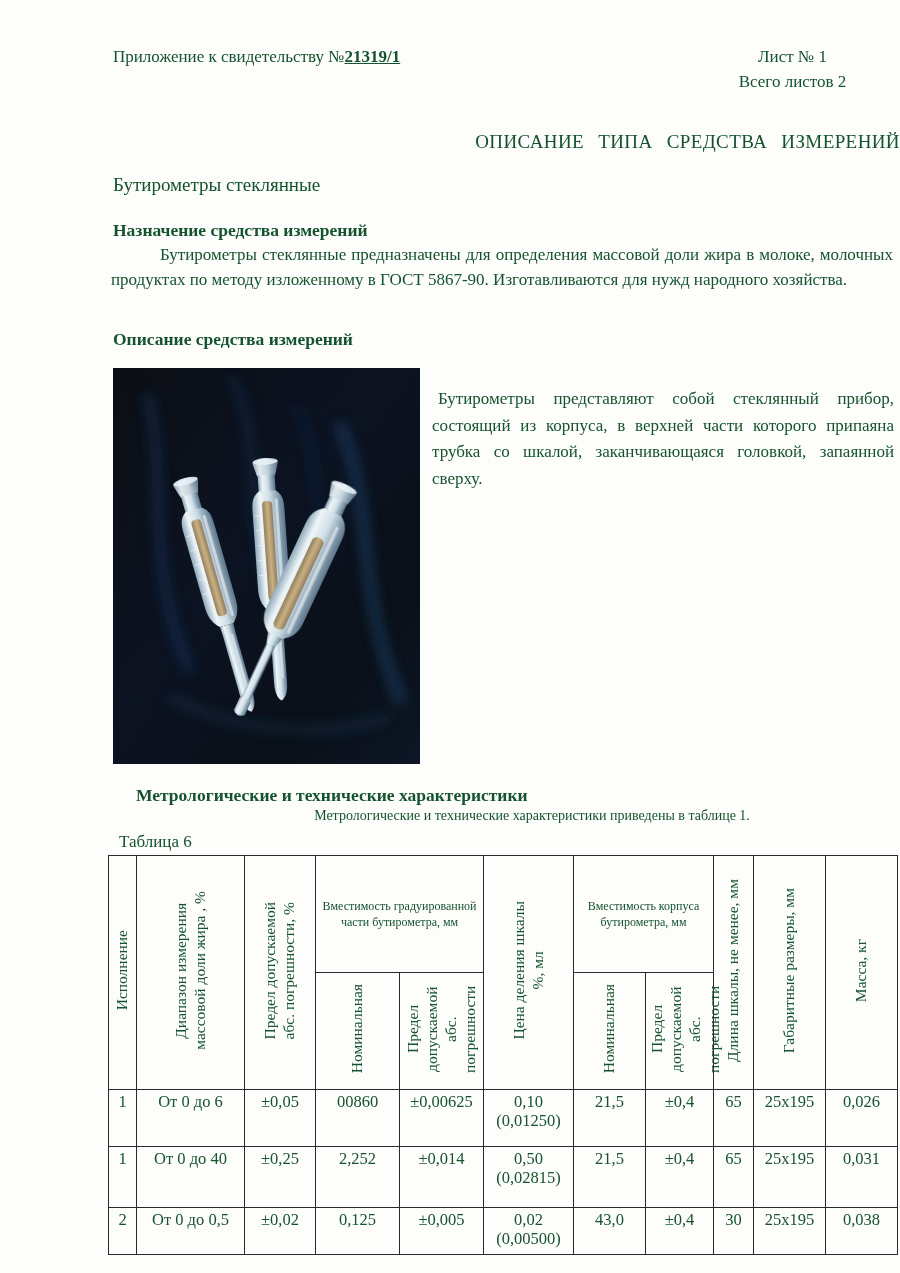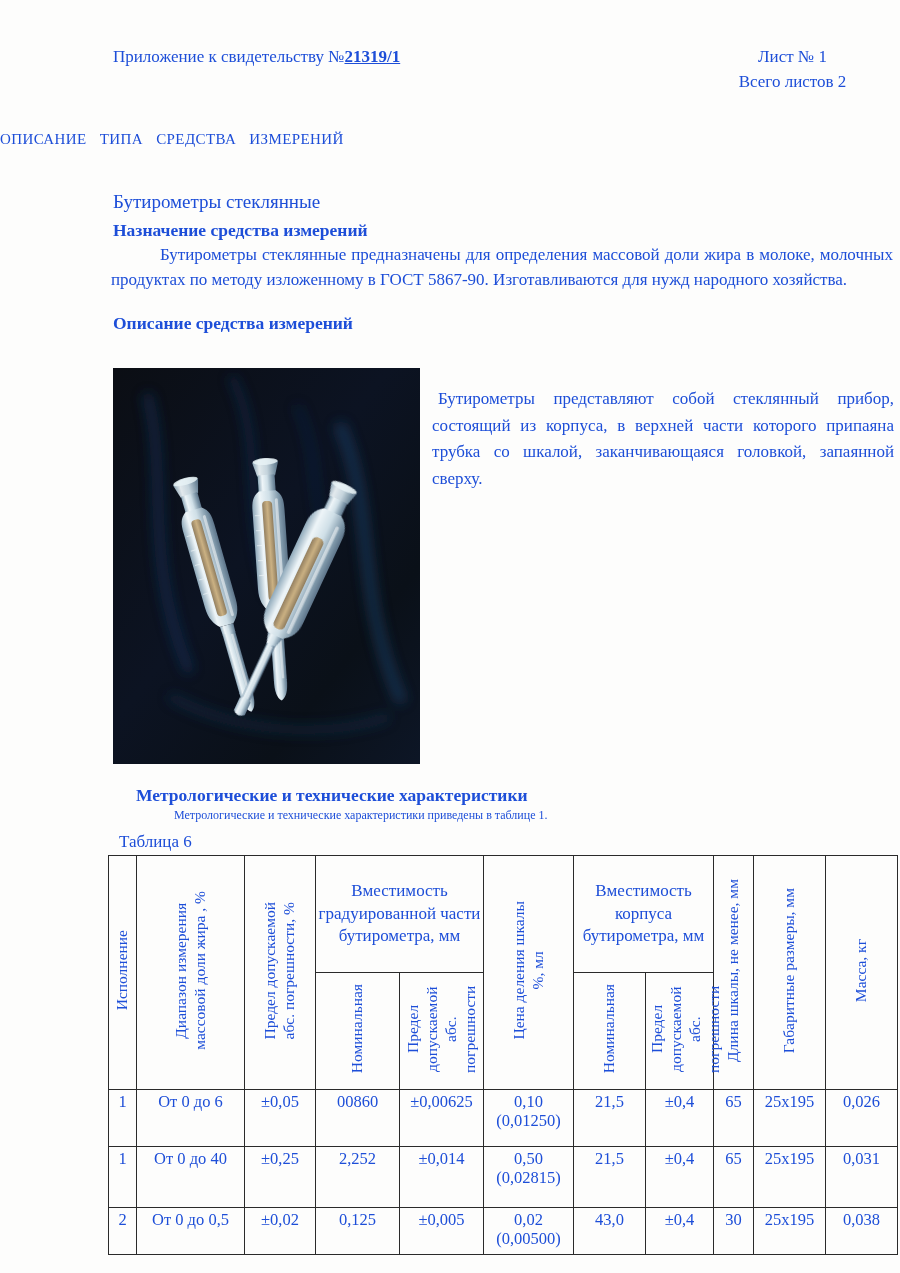--- a/index.html
+++ b/index.html
@@ -1,46 +1,46 @@
 <!DOCTYPE html>
 <html><head>
 <meta charset="utf-8">
 <style>
   html,body { margin:0; padding:0; background:#e8e8e8; }
   .page {
     position:relative; width:900px; height:1273px; margin:0 auto;
-    background:#fdfdfc; color:#1d4ed8; overflow:hidden;
+    background:#fdfdfc; color:#14532d; overflow:hidden;
     font-family:"Liberation Serif", serif;
   }
   .abs { position:absolute; }
   .hdr-left { left:113px; top:44px; font-size:17px; line-height:25px; }
   .cert-num { font-weight:bold; text-decoration:underline; }
   .hdr-right { left:700px; top:44px; width:185px; text-align:center; font-size:17px; line-height:25px; }
-  .doc-title { left:0; right:0; top:131px; text-align:left; font-size:15px; word-spacing:9px; letter-spacing:.4px; }
-  .product { left:113px; top:191px; font-size:19px; }
+  .doc-title { left:0; right:0; top:131px; text-align:right; font-size:19px; word-spacing:9px; letter-spacing:.4px; }
+  .product { left:113px; top:174px; font-size:19px; }
   h3.sec { position:absolute; margin:0; font-size:17.5px; font-weight:bold; }
   .purpose-h { left:113px; top:220px; }
   .purpose-b { left:111px; top:243px; width:782px; font-size:17px; line-height:24.5px; text-align:justify; text-indent:49px; }
-  .desc-h { left:113px; top:313px; }
+  .desc-h { left:113px; top:329px; }
   .photo { left:113px; top:368px; width:307px; height:396px; background:#0a0d12; }
   .desc-b { left:432px; top:386px; width:462px; font-size:17px; line-height:26.5px; text-align:justify; text-indent:6px;font-family:Liberation Serif, serif; }
   .char-h { left:136px; top:785px; }
-  .char-b { left:118px; top:808px; width:772px; font-size:12px; text-indent:56px; }
+  .char-b { left:118px; top:808px; width:772px; font-size:14px; text-indent:56px;text-align:center; }
   .tbl-cap { left:119px; top:832px; font-size:17px; }
   .tblwrap { left:108px; top:855px; width:790px; }
   table.t { border-collapse:collapse; width:789px; table-layout:fixed; }
   table.t th, table.t td { border:1px solid #2a2a2a; padding:2px; font-weight:normal; }
   table.t { border:1.5px solid #222; }
   th.vert { vertical-align:middle; text-align:center; }
   .vh {
     display:inline-block; writing-mode:vertical-rl; transform:rotate(180deg);
     white-space:pre-line; font-size:15.5px; line-height:1.22; max-height:222px;
   }
   .vh.sub { max-height:108px; }
-  th.group { font-size:17px; text-align:center; vertical-align:middle; line-height:1.35; height:112px; padding:4px 8px; }
+  th.group { font-size:12px; text-align:center; vertical-align:middle; line-height:1.35; height:112px; padding:4px 8px; }
   td.c { text-align:center; vertical-align:top; font-size:16.5px; padding-top:4px; line-height:19px; }
   tr.r1 td { height:52px; } tr.r2 td { height:56px; } tr.r3 td { height:42px; }
 </style>
 </head>
 <body>
 
 <div class="page">
 
   <div class="abs hdr-left">
     <div><span>Приложение к свидетельству №</span><span class="cert-num">21319/1</span></div>

